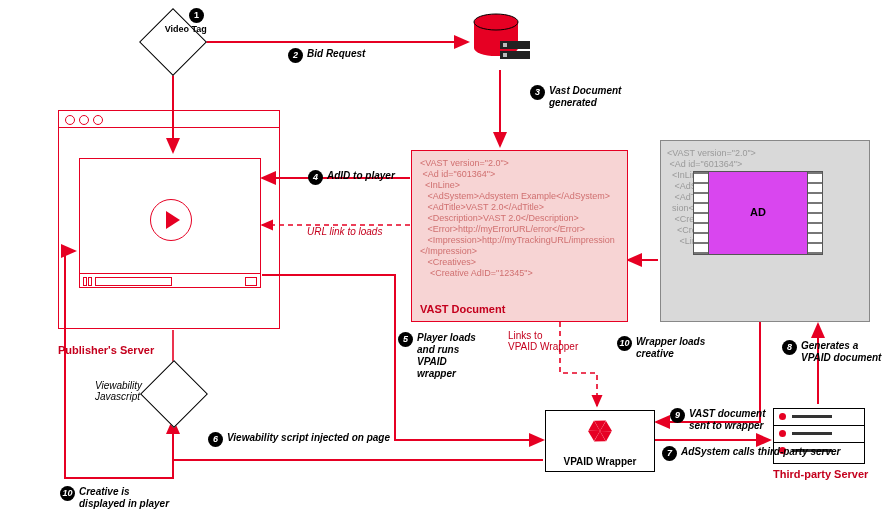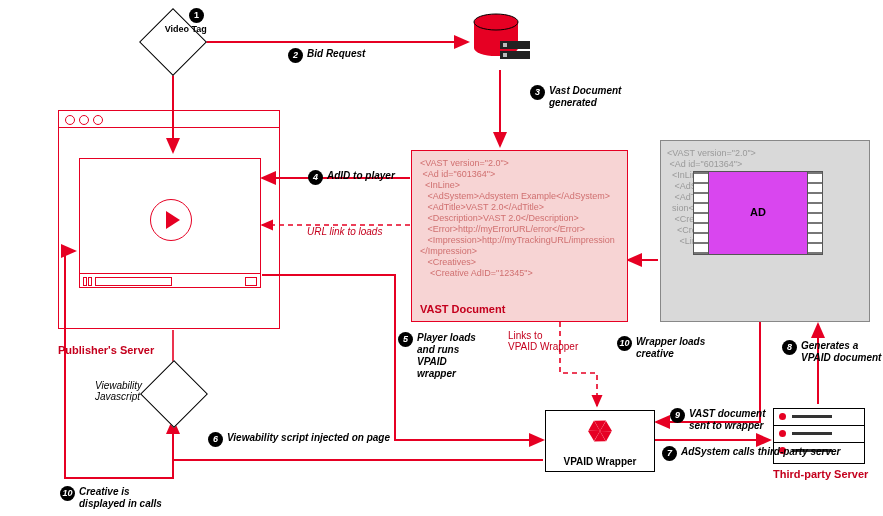--- a/index.html
+++ b/index.html
@@ -255,18 +255,18 @@
 <div class="step" style="left:670px;top:408px">
   <span class="badge">9</span><span class="txt" style="white-space:pre">VAST document
 sent to wrapper</span>
 </div>
 <div class="step" style="left:617px;top:336px">
   <span class="badge">10</span><span class="txt" style="white-space:pre">Wrapper loads
 creative</span>
 </div>
 <div class="step" style="left:60px;top:486px">
   <span class="badge">10</span><span class="txt" style="white-space:pre">Creative is
-displayed in calls</span>
+displayed in player</span>
 </div>
 
 <div class="abs" style="left:307px;top:226px;color:var(--red-text);font-size:10px;font-style:italic">URL link to loads</div>
 <div class="abs" style="left:508px;top:330px;color:var(--red-text);font-size:10px;white-space:pre">Links to
 VPAID Wrapper</div>
 
 </body></html>

